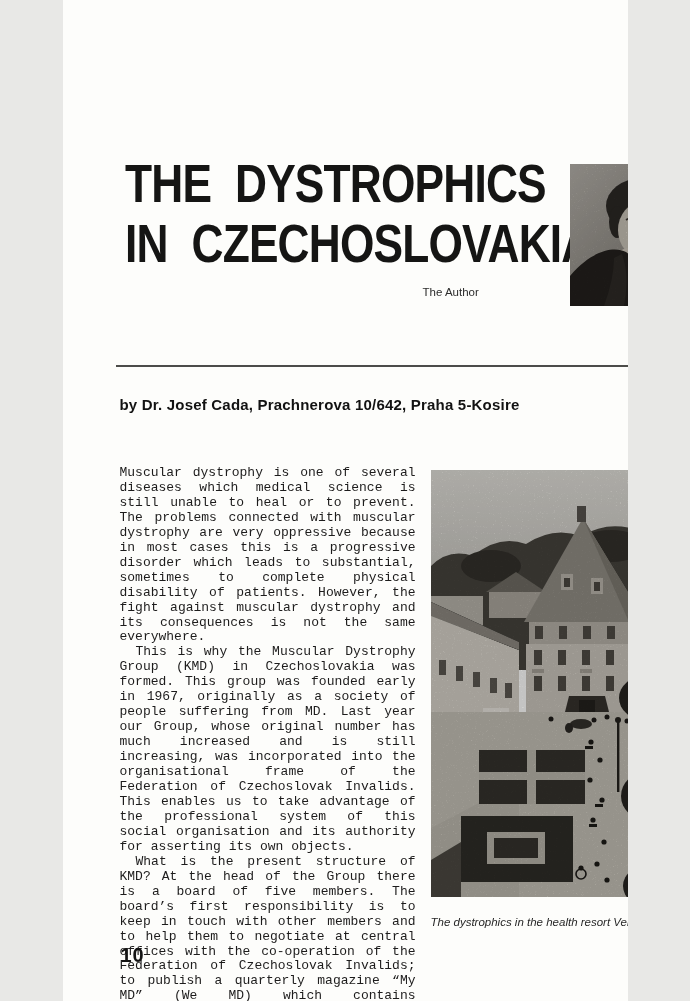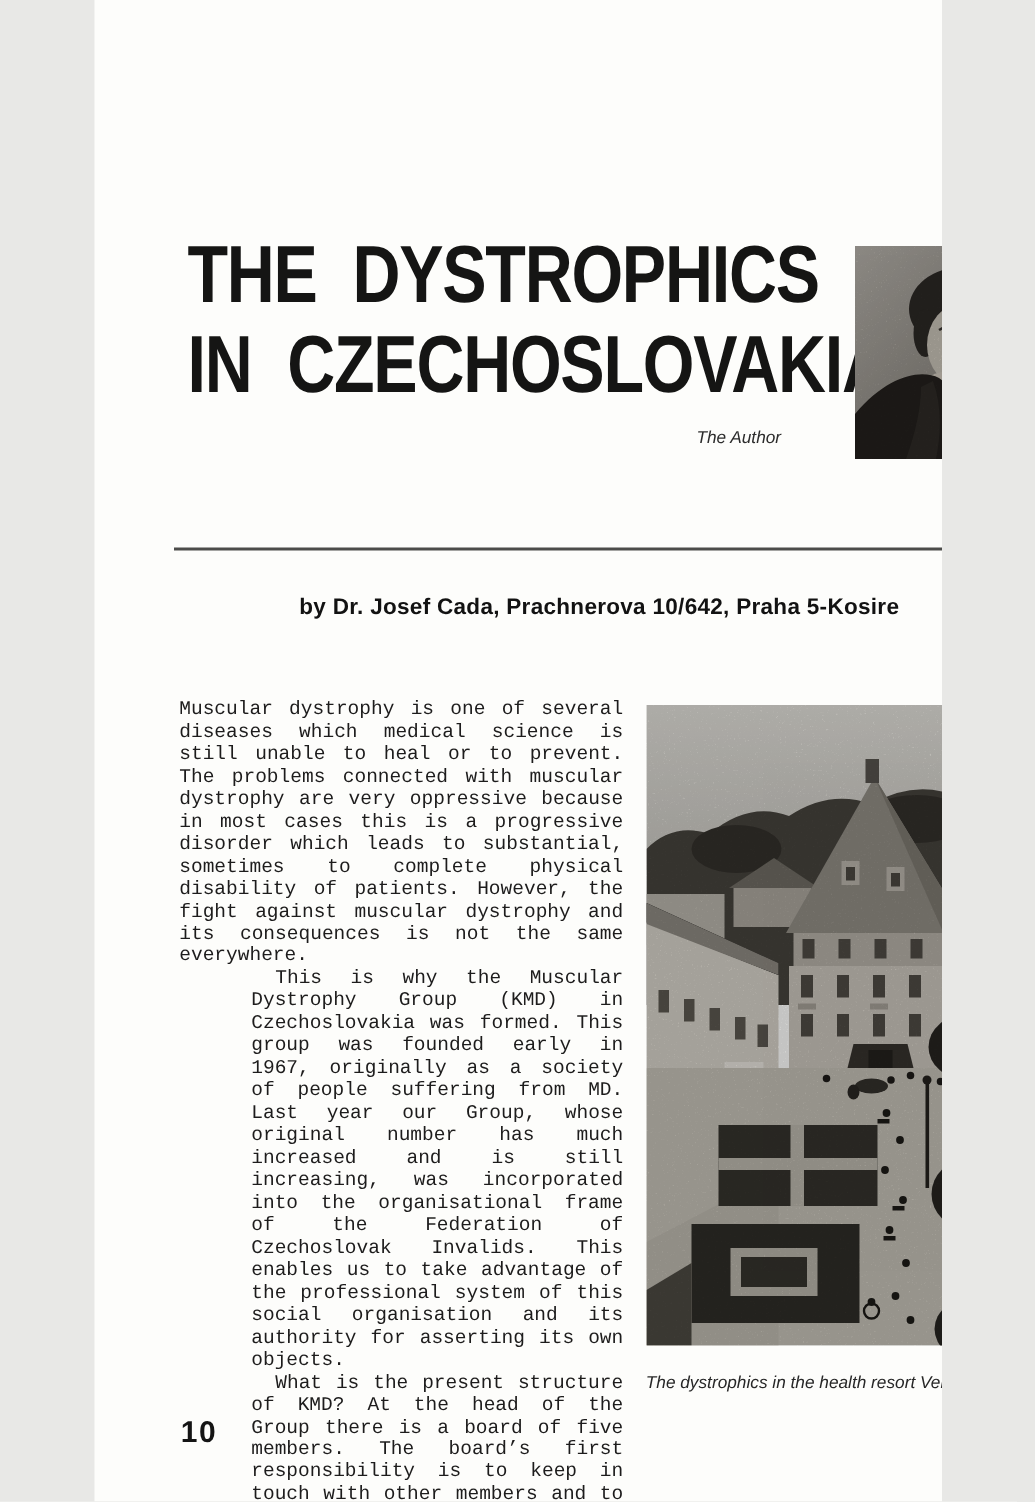--- a/index.html
+++ b/index.html
@@ -14,37 +14,37 @@
     font-weight:bold;font-size:54px;line-height:60px;
     letter-spacing:-1px;word-spacing:0.28em;color:#151514;
     transform:scaleX(0.82);transform-origin:left top;white-space:nowrap;
   }
   .author-photo{
     position:absolute;left:507px;top:164px;width:143px;height:142px;
     display:block;
   }
   .author-caption{
     position:absolute;left:360px;top:286px;width:140px;
-    text-align:center;font-style:italic;font-size:11.5px;color:#2c2c2c;
+    text-align:left;font-size:11.5px;color:#2c2c2c;
   }
   .rule{
     position:absolute;left:53px;top:365px;width:597px;height:2px;
     background:#4c4c4a;
   }
   .byline{
     position:absolute;left:57px;top:396px;width:560px;
-    font-weight:bold;font-size:15px;letter-spacing:0.2px;color:#121212;text-align:center;
+    font-weight:bold;font-size:15px;letter-spacing:0.2px;color:#121212;
   }
   .body-col{
     position:absolute;left:57px;top:466px;width:296px;
     font-family:Liberation Mono, monospace;
     font-size:13px;line-height:14.95px;text-align:justify;color:#1d1c1c;
   }
   .body-col p{margin:0;padding:0;}
-  .body-col p.indent{text-indent:16px;margin-left:48px;}
+  .body-col p.indent{text-indent:16px;}
   .resort-photo{
     position:absolute;left:368px;top:470px;width:282px;height:427px;
     display:block;
   }
   .resort-caption{
     position:absolute;left:368px;top:896px;width:290px;
     font-style:italic;font-size:11.5px;color:#272727;margin-top:20px;
   }
   .page-number{
     position:absolute;left:58px;top:944px;

